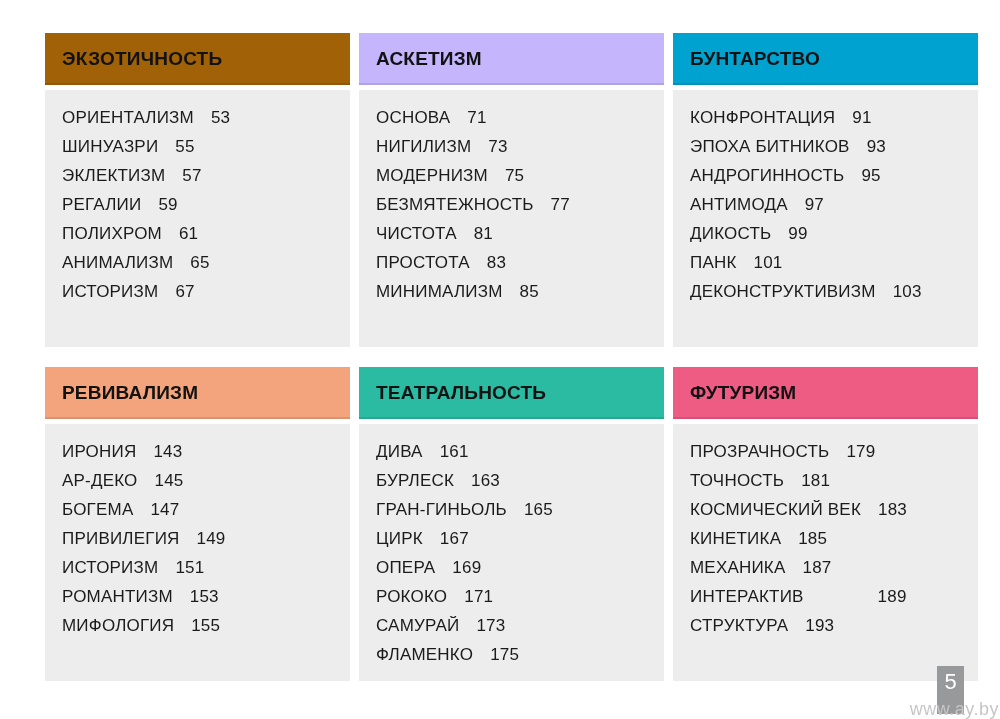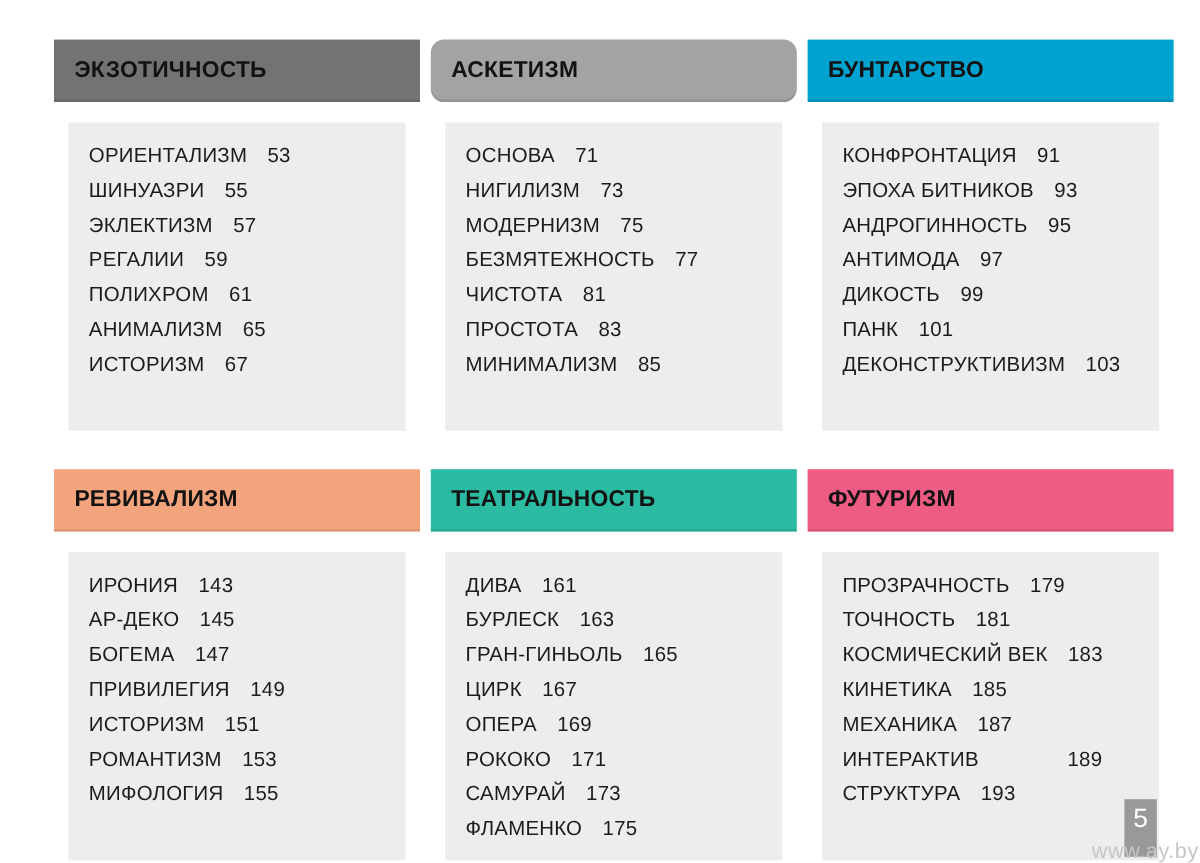--- a/index.html
+++ b/index.html
@@ -32,21 +32,21 @@
   .card-header h2 {
     margin: 0;
     font-size: 19px;
     font-weight: bold;
     color: #121212;
     letter-spacing: 0.2px;
     white-space: nowrap;
   }
   .card-list {
     list-style: none;
-    margin: 12px;
+    margin: 0;
     padding: 13px 17px 11px 17px;
     background: #ededed;
     flex: 1;
     min-height: 257px;
   }
   .card-list li {
     font-size: 17px;
     line-height: 29px;
     color: #1b1b1b;
     letter-spacing: 0.2px;
@@ -72,36 +72,36 @@
     letter-spacing: 0.5px;
     z-index: 2;
   }
 </style>
 </head>
 <body>
 
 <div class="grid">
 
   <section class="card">
-    <header class="card-header" style="background: #737373;">
+    <header class="card-header" style="background: #a16207;">
       <h2>ЭКЗОТИЧНОСТЬ</h2>
     </header>
     <ul class="card-list">
         <li><span class="label">ОРИЕНТАЛИЗМ</span><span class="num">53</span></li>
         <li><span class="label">ШИНУАЗРИ</span><span class="num">55</span></li>
         <li><span class="label">ЭКЛЕКТИЗМ</span><span class="num">57</span></li>
         <li><span class="label">РЕГАЛИИ</span><span class="num">59</span></li>
         <li><span class="label">ПОЛИХРОМ</span><span class="num">61</span></li>
         <li><span class="label">АНИМАЛИЗМ</span><span class="num">65</span></li>
         <li><span class="label">ИСТОРИЗМ</span><span class="num">67</span></li>
       </ul>
   </section>
 
   <section class="card">
-    <header class="card-header" style="background: #a3a3a3; border-radius: 11px;">
+    <header class="card-header" style="background: #c4b5fd;">
       <h2>АСКЕТИЗМ</h2>
     </header>
     <ul class="card-list">
         <li><span class="label">ОСНОВА</span><span class="num">71</span></li>
         <li><span class="label">НИГИЛИЗМ</span><span class="num">73</span></li>
         <li><span class="label">МОДЕРНИЗМ</span><span class="num">75</span></li>
         <li><span class="label">БЕЗМЯТЕЖНОСТЬ</span><span class="num">77</span></li>
         <li><span class="label">ЧИСТОТА</span><span class="num">81</span></li>
         <li><span class="label">ПРОСТОТА</span><span class="num">83</span></li>
         <li><span class="label">МИНИМАЛИЗМ</span><span class="num">85</span></li>

